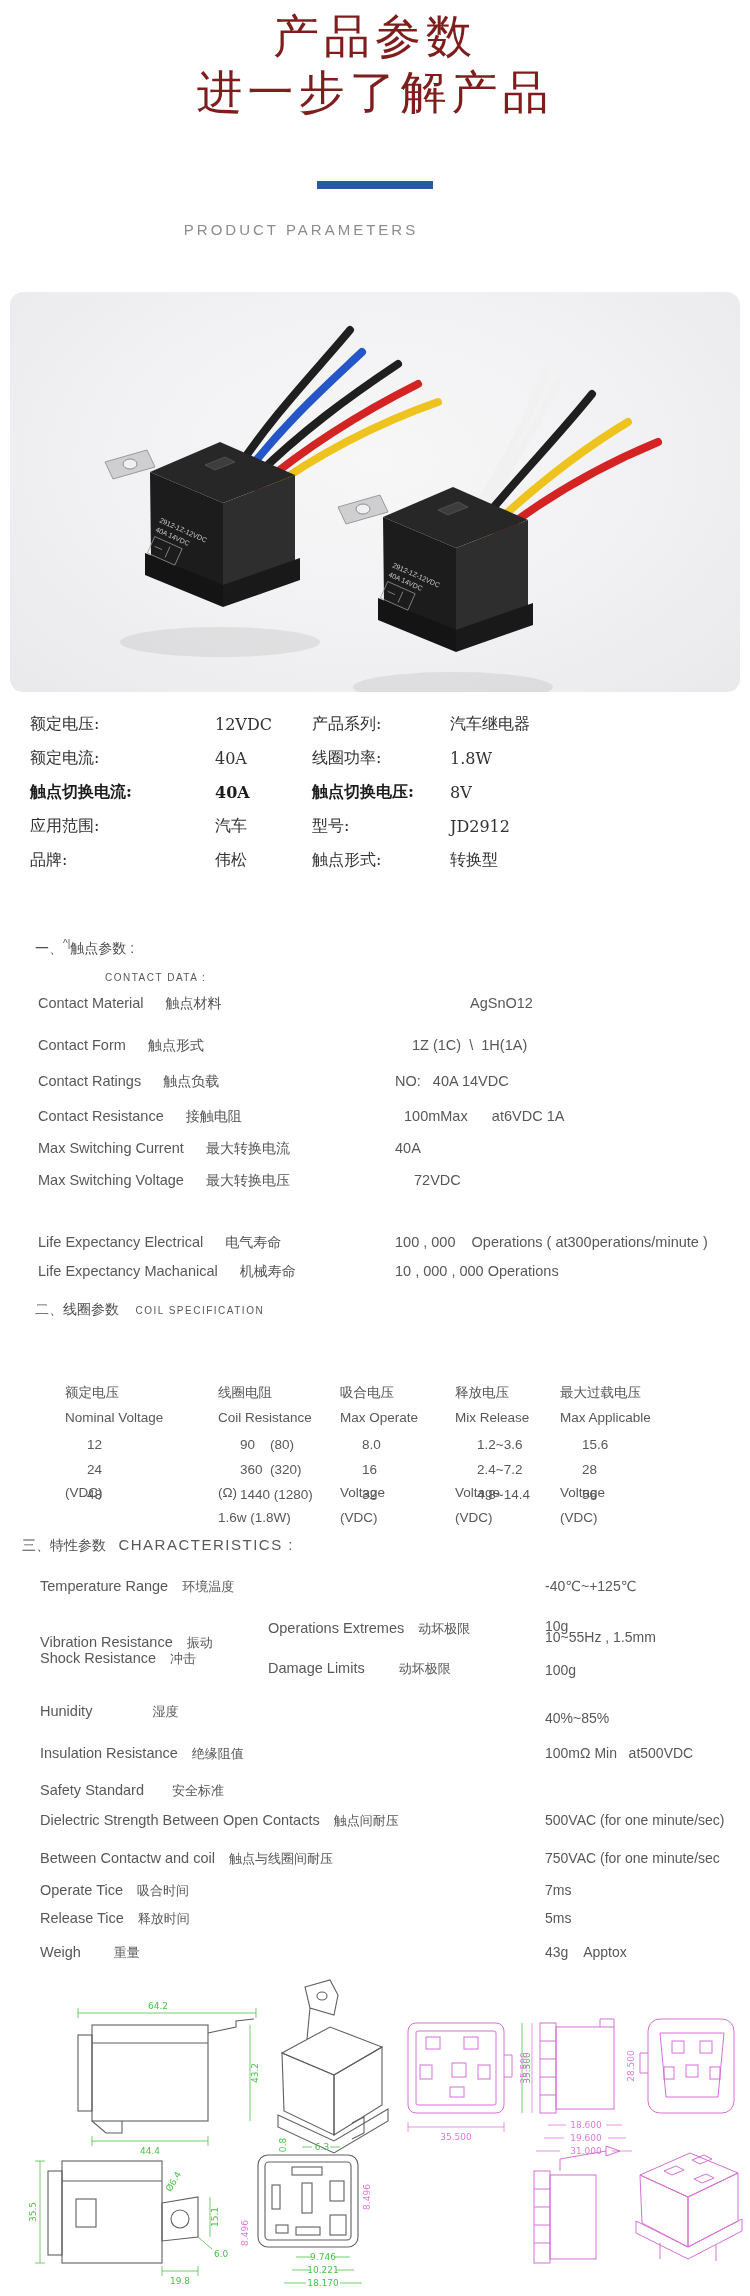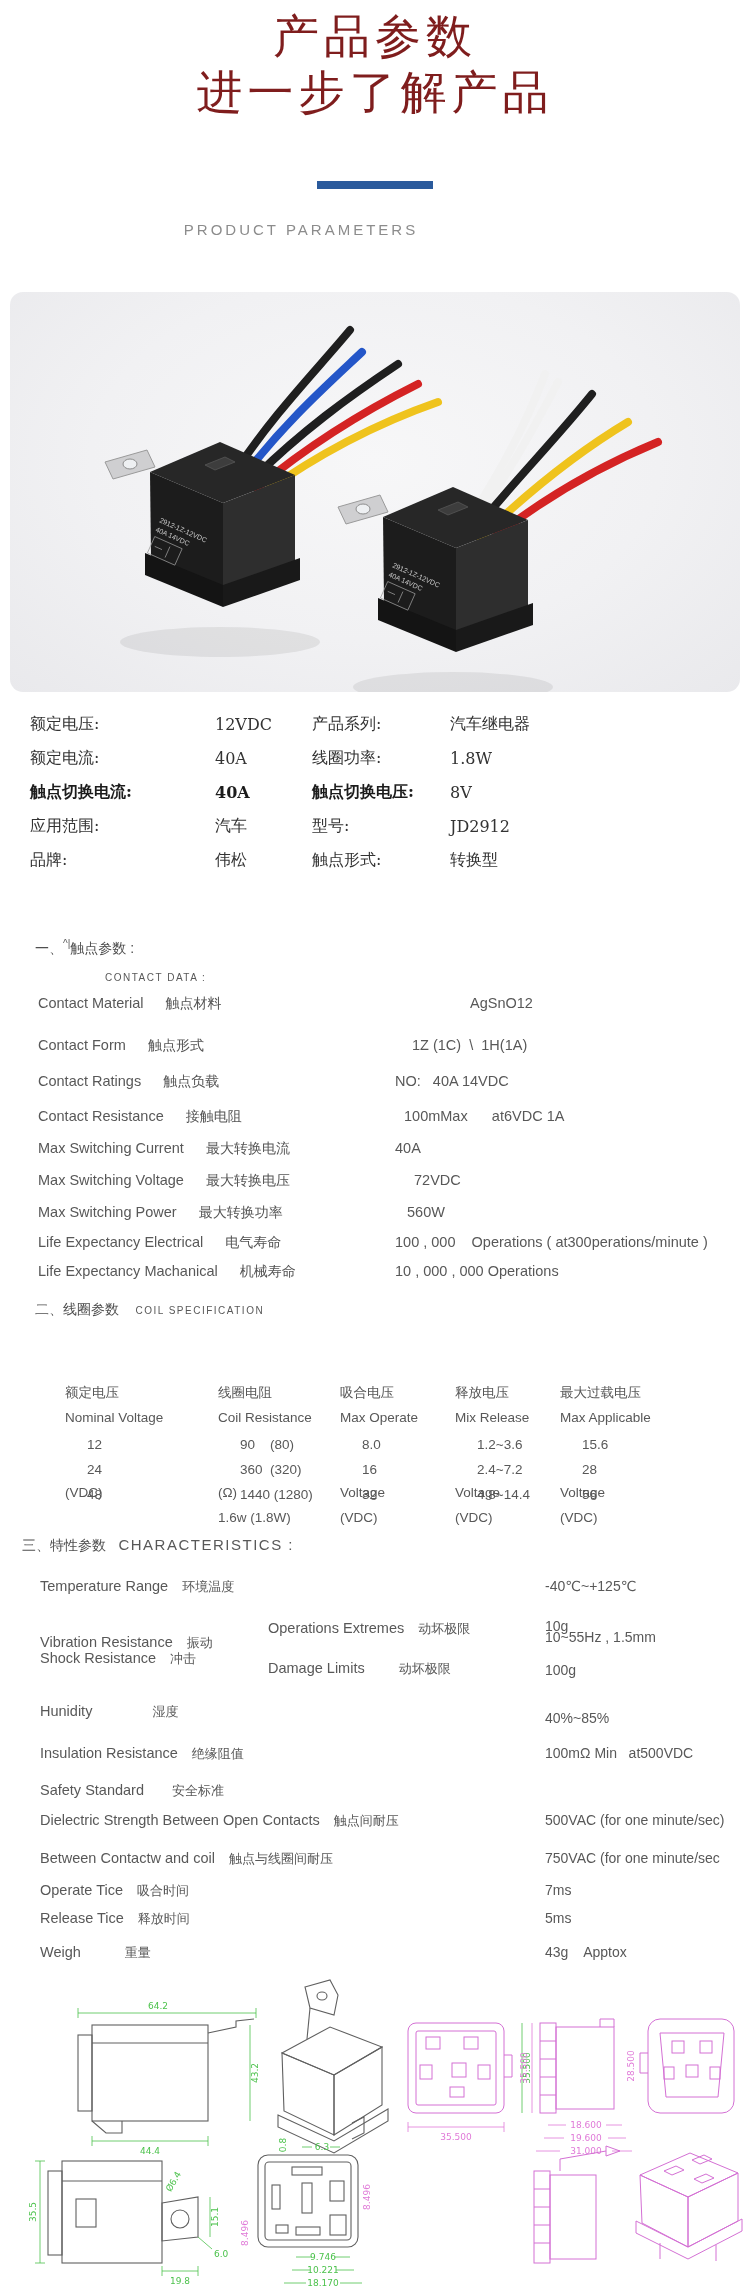--- a/index.html
+++ b/index.html
@@ -189,25 +189,20 @@
   <div class="ct-row" style="top:1140px">
     <span>Max Switching Current</span>
     <span class="zh">最大转换电流</span>
     <span class="ct-val">40A</span>
   </div>
   <div class="ct-row" style="top:1172px">
     <span>Max Switching Voltage</span>
     <span class="zh">最大转换电压</span>
     <span class="ct-val" style="left:376px">72VDC</span>
   </div>
-  <div class="ct-row" style="top:1204px">
-    <span>Max Switching Power</span>
-    <span class="zh">最大转换功率</span>
-    <span class="ct-val" style="left:369px">560W</span>
-  </div>
   <div class="ct-row" style="top:1234px">
     <span>Life Expectancy Electrical</span>
     <span class="zh">电气寿命</span>
     <span class="ct-val">100 , 000    Operations ( at300perations/minute )</span>
   </div>
   <div class="ct-row" style="top:1263px">
     <span>Life Expectancy Machanical</span>
     <span class="zh">机械寿命</span>
     <span class="ct-val">10 , 000 , 000 Operations</span>
   </div>
@@ -311,21 +306,21 @@
     <span>Operate Tice</span><span class="zh">吸合时间</span>
   </div>
   <div class="ch-val" style="top:1882px">7ms</div>
 
   <div class="ch-row" style="top:1910px">
     <span>Release Tice</span><span class="zh">释放时间</span>
   </div>
   <div class="ch-val" style="top:1910px">5ms</div>
 
   <div class="ch-row" style="top:1944px">
-    <span>Weigh</span><span class="zh" style="margin-left:44px;">重量</span>
+    <span>Weigh</span><span class="zh" style="margin-left:33px;">重量</span>
   </div>
   <div class="ch-val" style="top:1944px">43g    Apptox</div>
 
   <svg class="drawings" width="750" height="315" viewBox="0 0 750 315">
 
     <g>
       <line class="dlg" x1="78" y1="38" x2="256" y2="38"></line>
       <line class="dlg" x1="78" y1="33" x2="78" y2="43"></line>
         <line class="dlg" x1="256" y1="33" x2="256" y2="43"></line>
       <text class="tg" x="158" y="34" text-anchor="middle">64.2</text>

